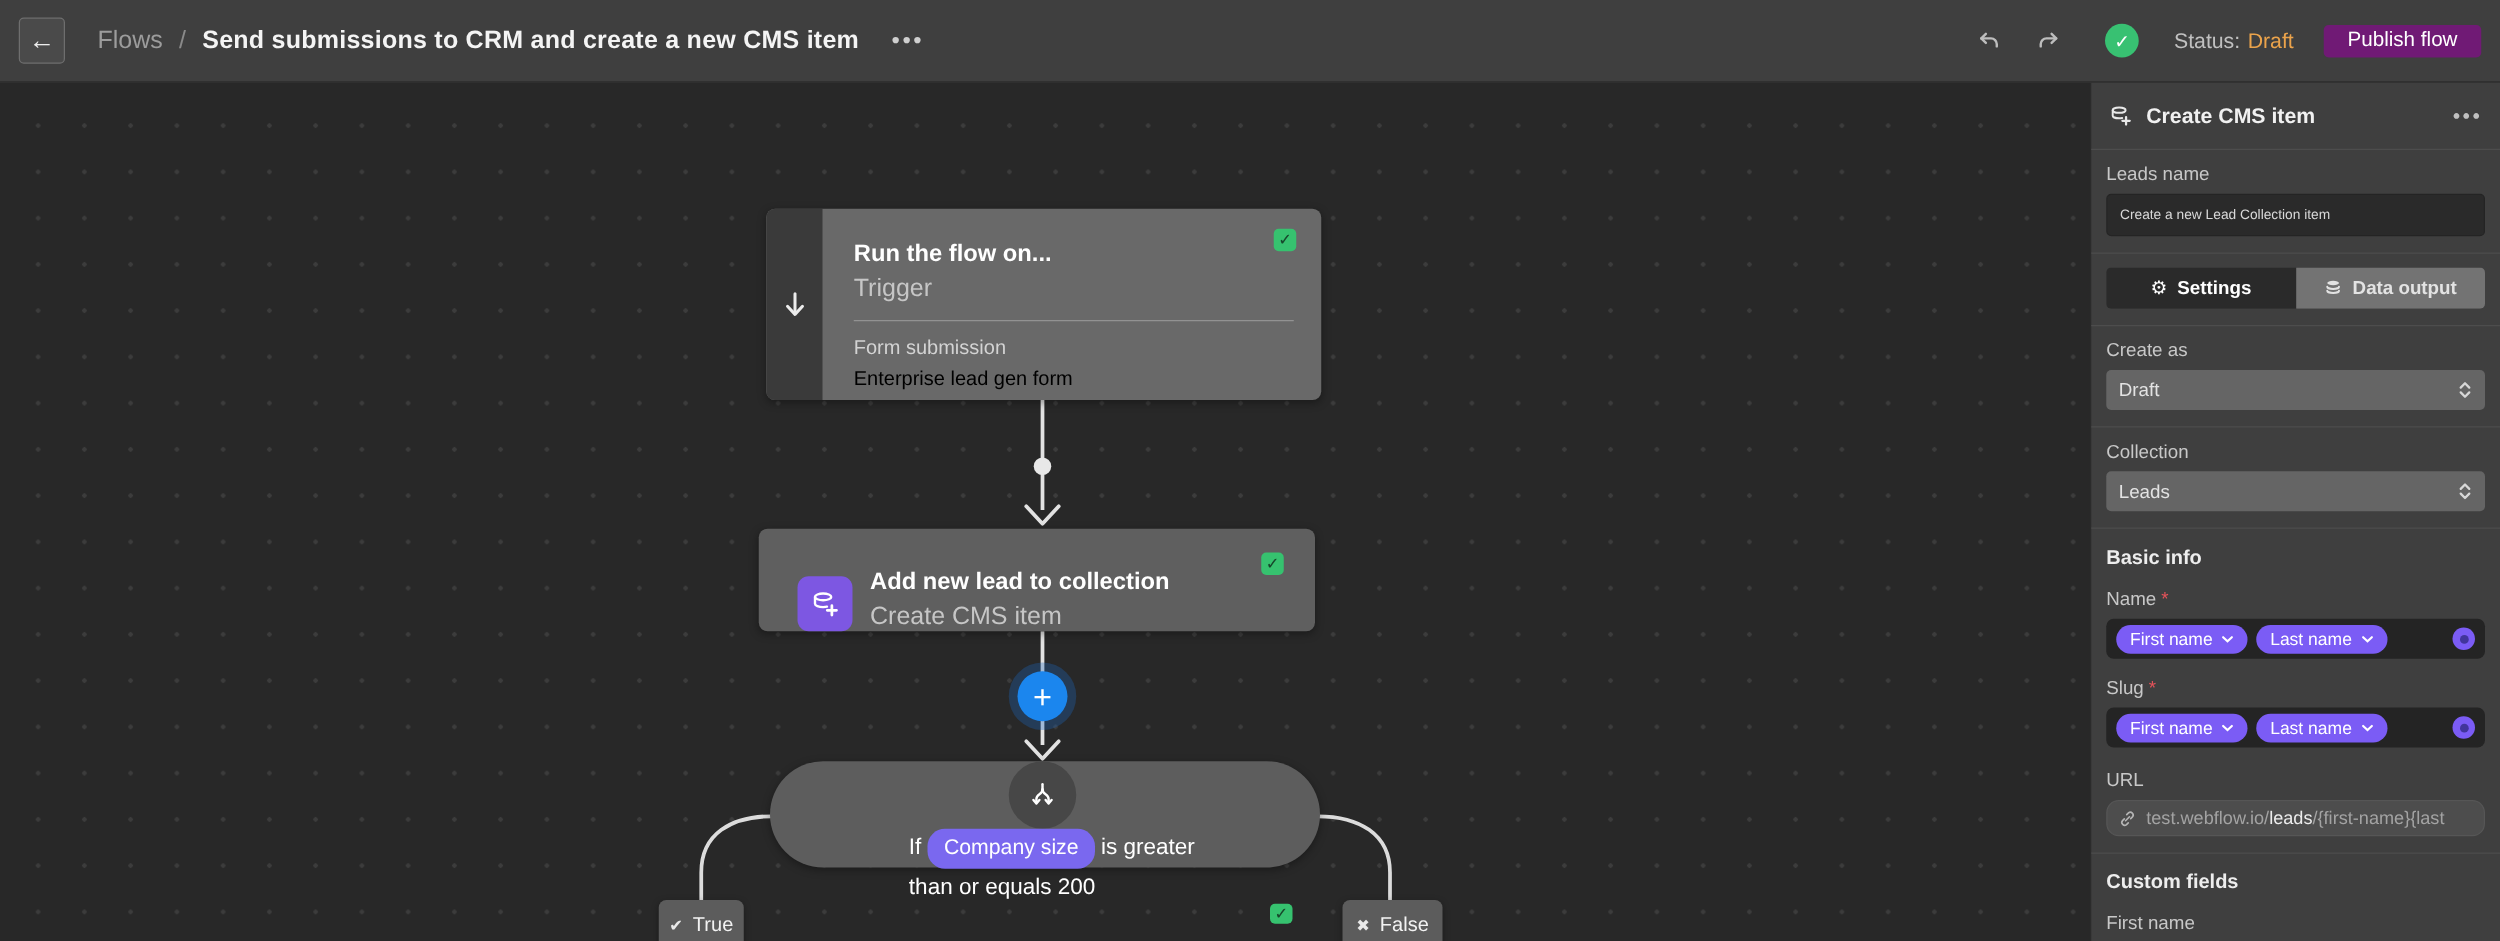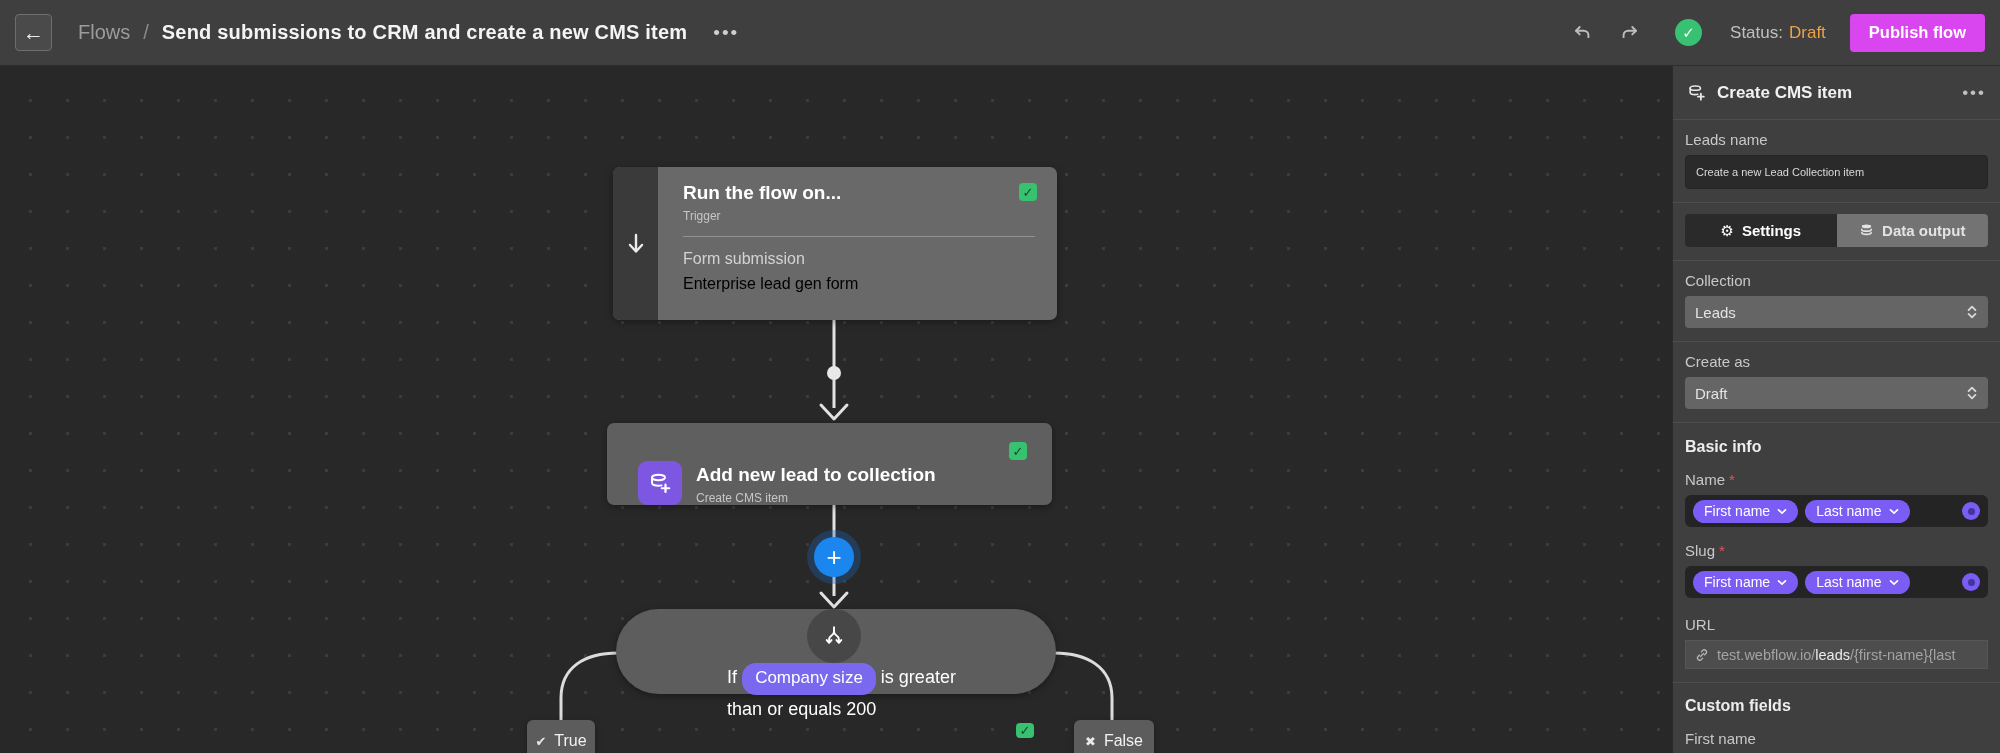--- a/index.html
+++ b/index.html
@@ -19,41 +19,41 @@
   .title-more { color:#cfcfcf; font-size:19px; margin-left:26px; letter-spacing:2px; cursor:pointer; }
   .topbar-right { margin-left:auto; display:flex; align-items:center; }
   .icon-btn { width:30px; height:30px; display:flex; align-items:center; justify-content:center;
     cursor:pointer; margin-left:18px; }
   .saved-check { width:27px; height:27px; border-radius:50%; background:#38c172;
     color:#fff; font-size:15px; font-weight:bold; display:flex; align-items:center;
     justify-content:center; margin-left:30px; }
   .status-wrap { margin-left:28px; font-size:17px; }
   .status-label { color:#c0c0c0; }
   .status-value { color:#eba34b; margin-left:6px; }
-  .publish-btn { margin-left:24px; height:38px; padding:0 19px; background:#d946ef;
-    border:none; border-radius:4px; color:#fff; font-size:16.5px; font-weight:700;
+  .publish-btn { margin-left:24px; height:26px; padding:0 19px; background:#701a75;
+    border:none; border-radius:4px; color:#fff; font-size:16.5px; font-weight:400;
     font-family:inherit; cursor:pointer; }
 
   
   .canvas { position:absolute; left:0; top:66px; width:1672px; height:687px;
     background-color:#282828;
     background-image:radial-gradient(circle,#3c3c3c 1.6px,transparent 1.9px);
     background-size:37px 37px; background-position:12px 16px; overflow:hidden; }
   .connectors { position:absolute; inset:0; z-index:1; }
 
   .node { position:absolute; border-radius:7px; box-shadow:0 2px 7px rgba(0,0,0,.35); z-index:5; }
 
   
   .trigger-node { left:613px; top:101px; width:444px; height:153px; display:flex;
     background:#696969; overflow:hidden; cursor:pointer; }
   .trigger-strip { width:45px; background:#3a3a3a; display:flex; align-items:center;
     justify-content:center; flex:0 0 auto; }
-  .trigger-body { flex:1; padding:15px 22px 0 25px; position:relative; }
+  .trigger-body { flex:1; padding:26px 22px 0 25px; position:relative; }
   .node-title { color:#ffffff; font-size:19px; font-weight:600; }
-  .node-sub { color:#c6c6c6; font-size:12px; margin-top:5px; }
+  .node-sub { color:#c6c6c6; font-size:20px; margin-top:5px; }
   .trigger-divider { height:1px; background:rgba(255,255,255,.28); margin-top:13px; }
   .detail-line1 { color:#d3d3d3; font-size:16px; margin-top:13px; }
   .detail-line2 { color:#000000; font-size:16px; margin-top:7px; }
   .status-check { width:18px; height:18px; border-radius:4px; background:#36c26f;
     color:#17472c; font-size:13px; font-weight:bold; display:flex; align-items:center;
     justify-content:center; cursor:pointer; }
   .trigger-node .status-check { position:absolute; right:20px; top:16px; }
 
   
   .action-node { left:607px; top:357px; width:445px; height:82px; background:#5f5f5f;
@@ -114,21 +114,21 @@
   .pheading { font-size:16px; font-weight:700; color:#ededed; }
   .field-label { margin-top:15px; font-size:15px; }
   .pill-field { margin-top:7px; height:32px; background:#242424; border-radius:6px;
     display:flex; align-items:center; gap:7px; padding:0 8px; cursor:text; }
   .token-pill { height:23px; background:#7b5cf5; border-radius:12px; color:#fff;
     font-size:14px; display:flex; align-items:center; gap:7px; padding:0 11px; cursor:pointer; }
   .var-dot { margin-left:auto; width:18px; height:18px; border-radius:50%; background:#7b5cf5;
     display:flex; align-items:center; justify-content:center; cursor:pointer; flex:0 0 auto; }
   .var-dot span { width:7px; height:7px; border-radius:50%; background:#42359c; display:block; }
   .url-field { margin-top:7px; height:29px; background:#4d4d4d; border:1px solid #565656;
-    border-radius:0; display:flex; align-items:center; gap:8px; padding:0 9px;
+    border-radius:10px; display:flex; align-items:center; gap:8px; padding:0 9px;
     font-size:14.5px; color:#a3a3a3; white-space:nowrap; overflow:hidden; }
   .url-strong { color:#ececec; }
   .mt18 { margin-top:18px; }
 </style>
 </head>
 <body>
 
 <div class="topbar">
   <div class="back-btn">
     <span>←</span>
@@ -275,45 +275,45 @@
           <ellipse cx="8" cy="3.6" rx="5" ry="1.9" fill="#e3e3e3" stroke="none"></ellipse>
           <path d="M3 6.8 c0 1.05 2.2 1.9 5 1.9 s5-.85 5-1.9"></path>
           <path d="M3 10.2 c0 1.05 2.2 1.9 5 1.9 s5-.85 5-1.9"></path>
         </svg>
         <span>Data output</span>
       </div>
     </div>
   </div>
 
   <div class="psection">
+    <div class="plabel">Create as</div>
+    <div class="select">
+      <span>Draft</span>
+      <span class="stepper">
+        <svg width="12" height="16" viewBox="0 0 10 14" fill="none" stroke="#d8d8d8" stroke-width="1.6" stroke-linecap="round" stroke-linejoin="round">
+          <path d="M2 5.3 L5 2.3 L8 5.3"></path>
+            <path d="M2 8.7 L5 11.7 L8 8.7"></path>
+        </svg>
+      </span>
+    </div>
+  </div>
+
+  <div class="psection">
     <div class="plabel">Collection</div>
     <div class="select">
       <span>Leads</span>
       <span class="stepper">
         <svg width="12" height="16" viewBox="0 0 10 14" fill="none" stroke="#d8d8d8" stroke-width="1.6" stroke-linecap="round" stroke-linejoin="round">
           <path d="M2 5.3 L5 2.3 L8 5.3"></path>
             <path d="M2 8.7 L5 11.7 L8 8.7"></path>
         </svg>
       </span>
     </div>
   </div>
 
-  <div class="psection">
-    <div class="plabel">Create as</div>
-    <div class="select">
-      <span>Draft</span>
-      <span class="stepper">
-        <svg width="12" height="16" viewBox="0 0 10 14" fill="none" stroke="#d8d8d8" stroke-width="1.6" stroke-linecap="round" stroke-linejoin="round">
-          <path d="M2 5.3 L5 2.3 L8 5.3"></path>
-            <path d="M2 8.7 L5 11.7 L8 8.7"></path>
-        </svg>
-      </span>
-    </div>
-  </div>
-
   <div class="psection" style="padding-top:15px;">
     <div class="pheading">Basic info</div>
 
     <div class="field-label">
       <span>Name</span><span class="req">*</span>
     </div>
     <div class="pill-field">
       <span class="token-pill">
         <span>First name</span>
         <svg width="10" height="7" viewBox="0 0 10 6" fill="none" stroke="#fff" stroke-width="1.7" stroke-linecap="round">

